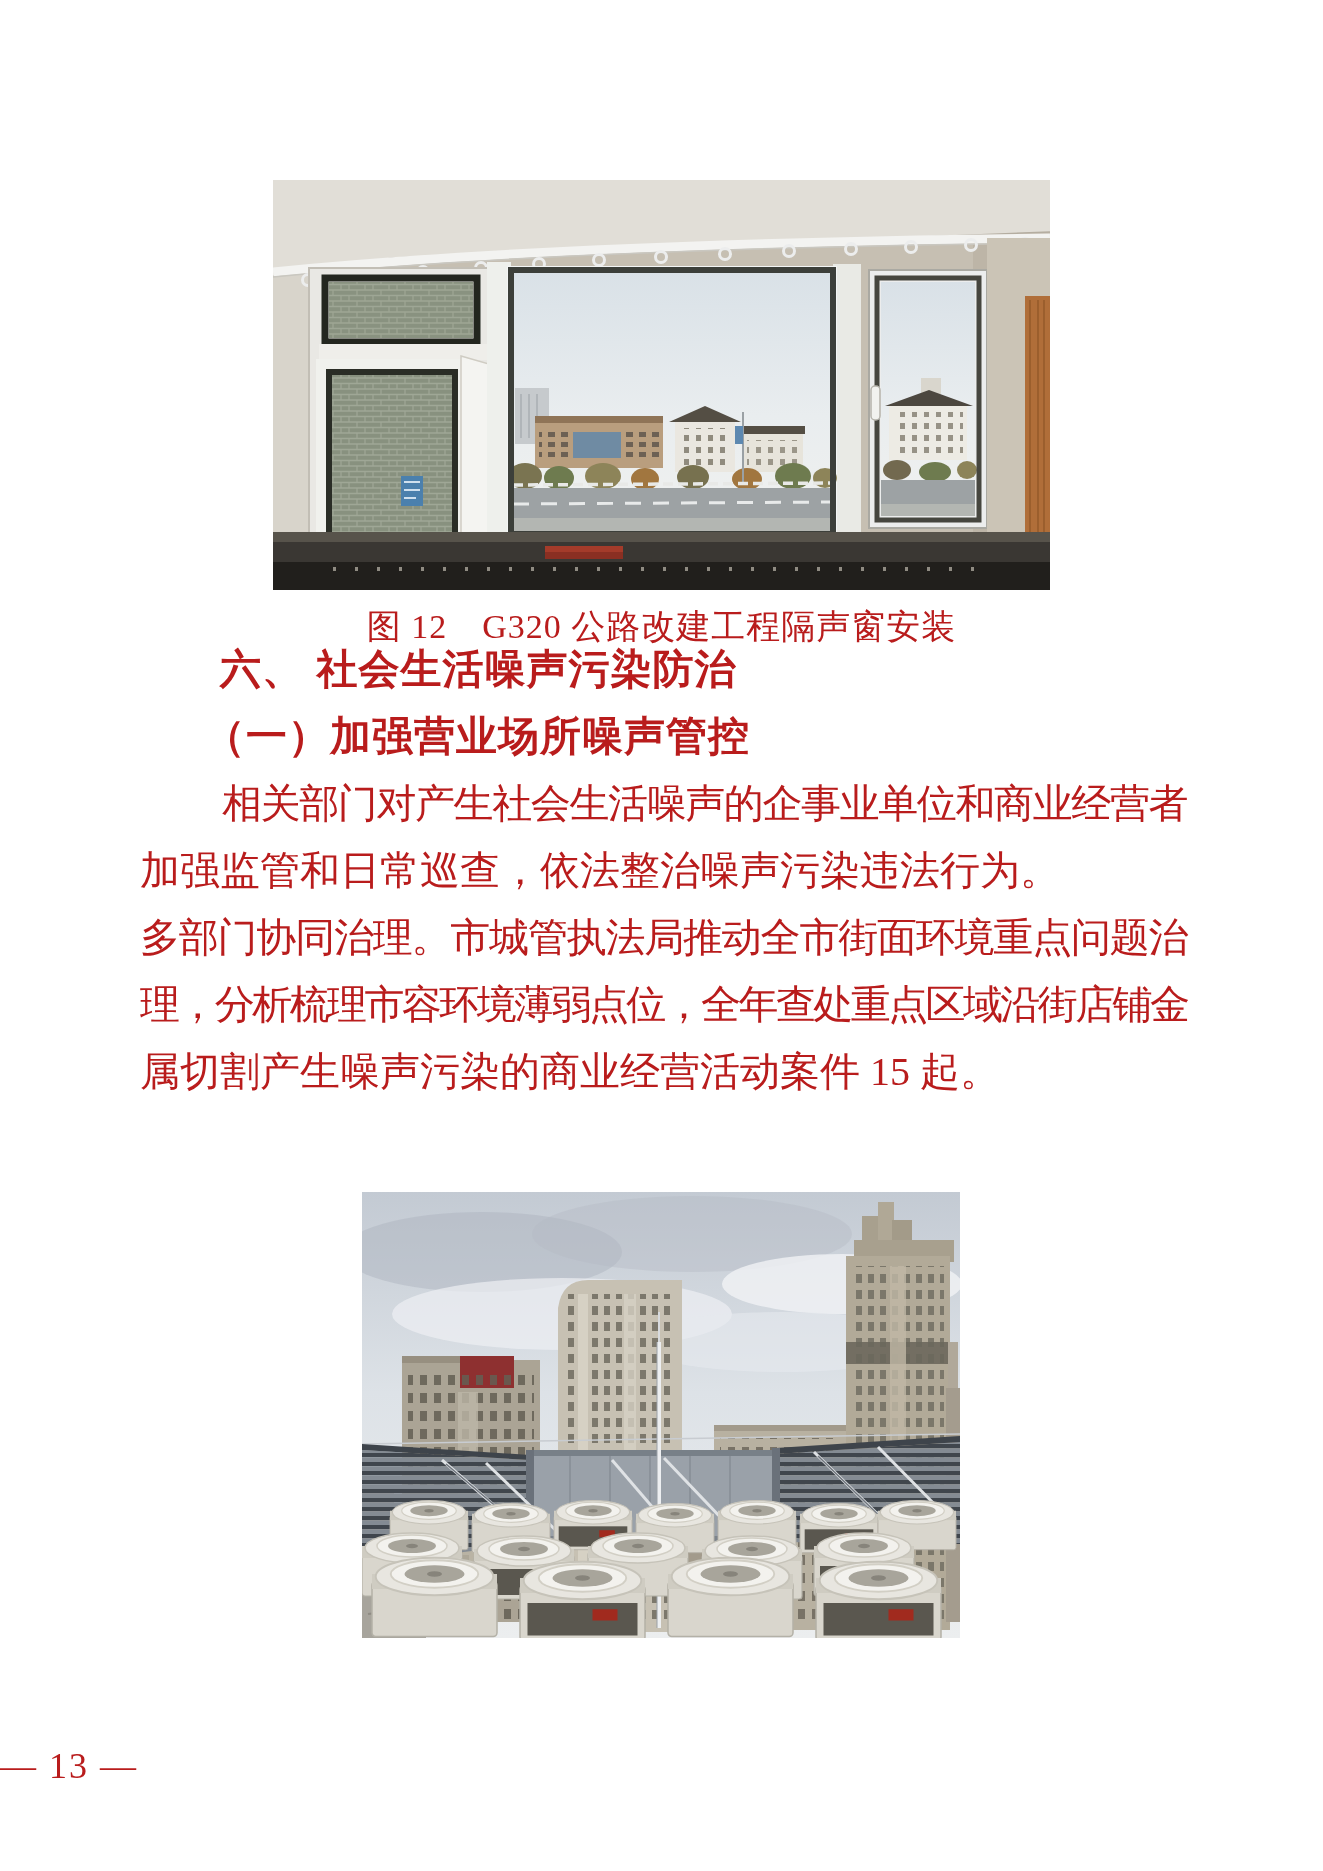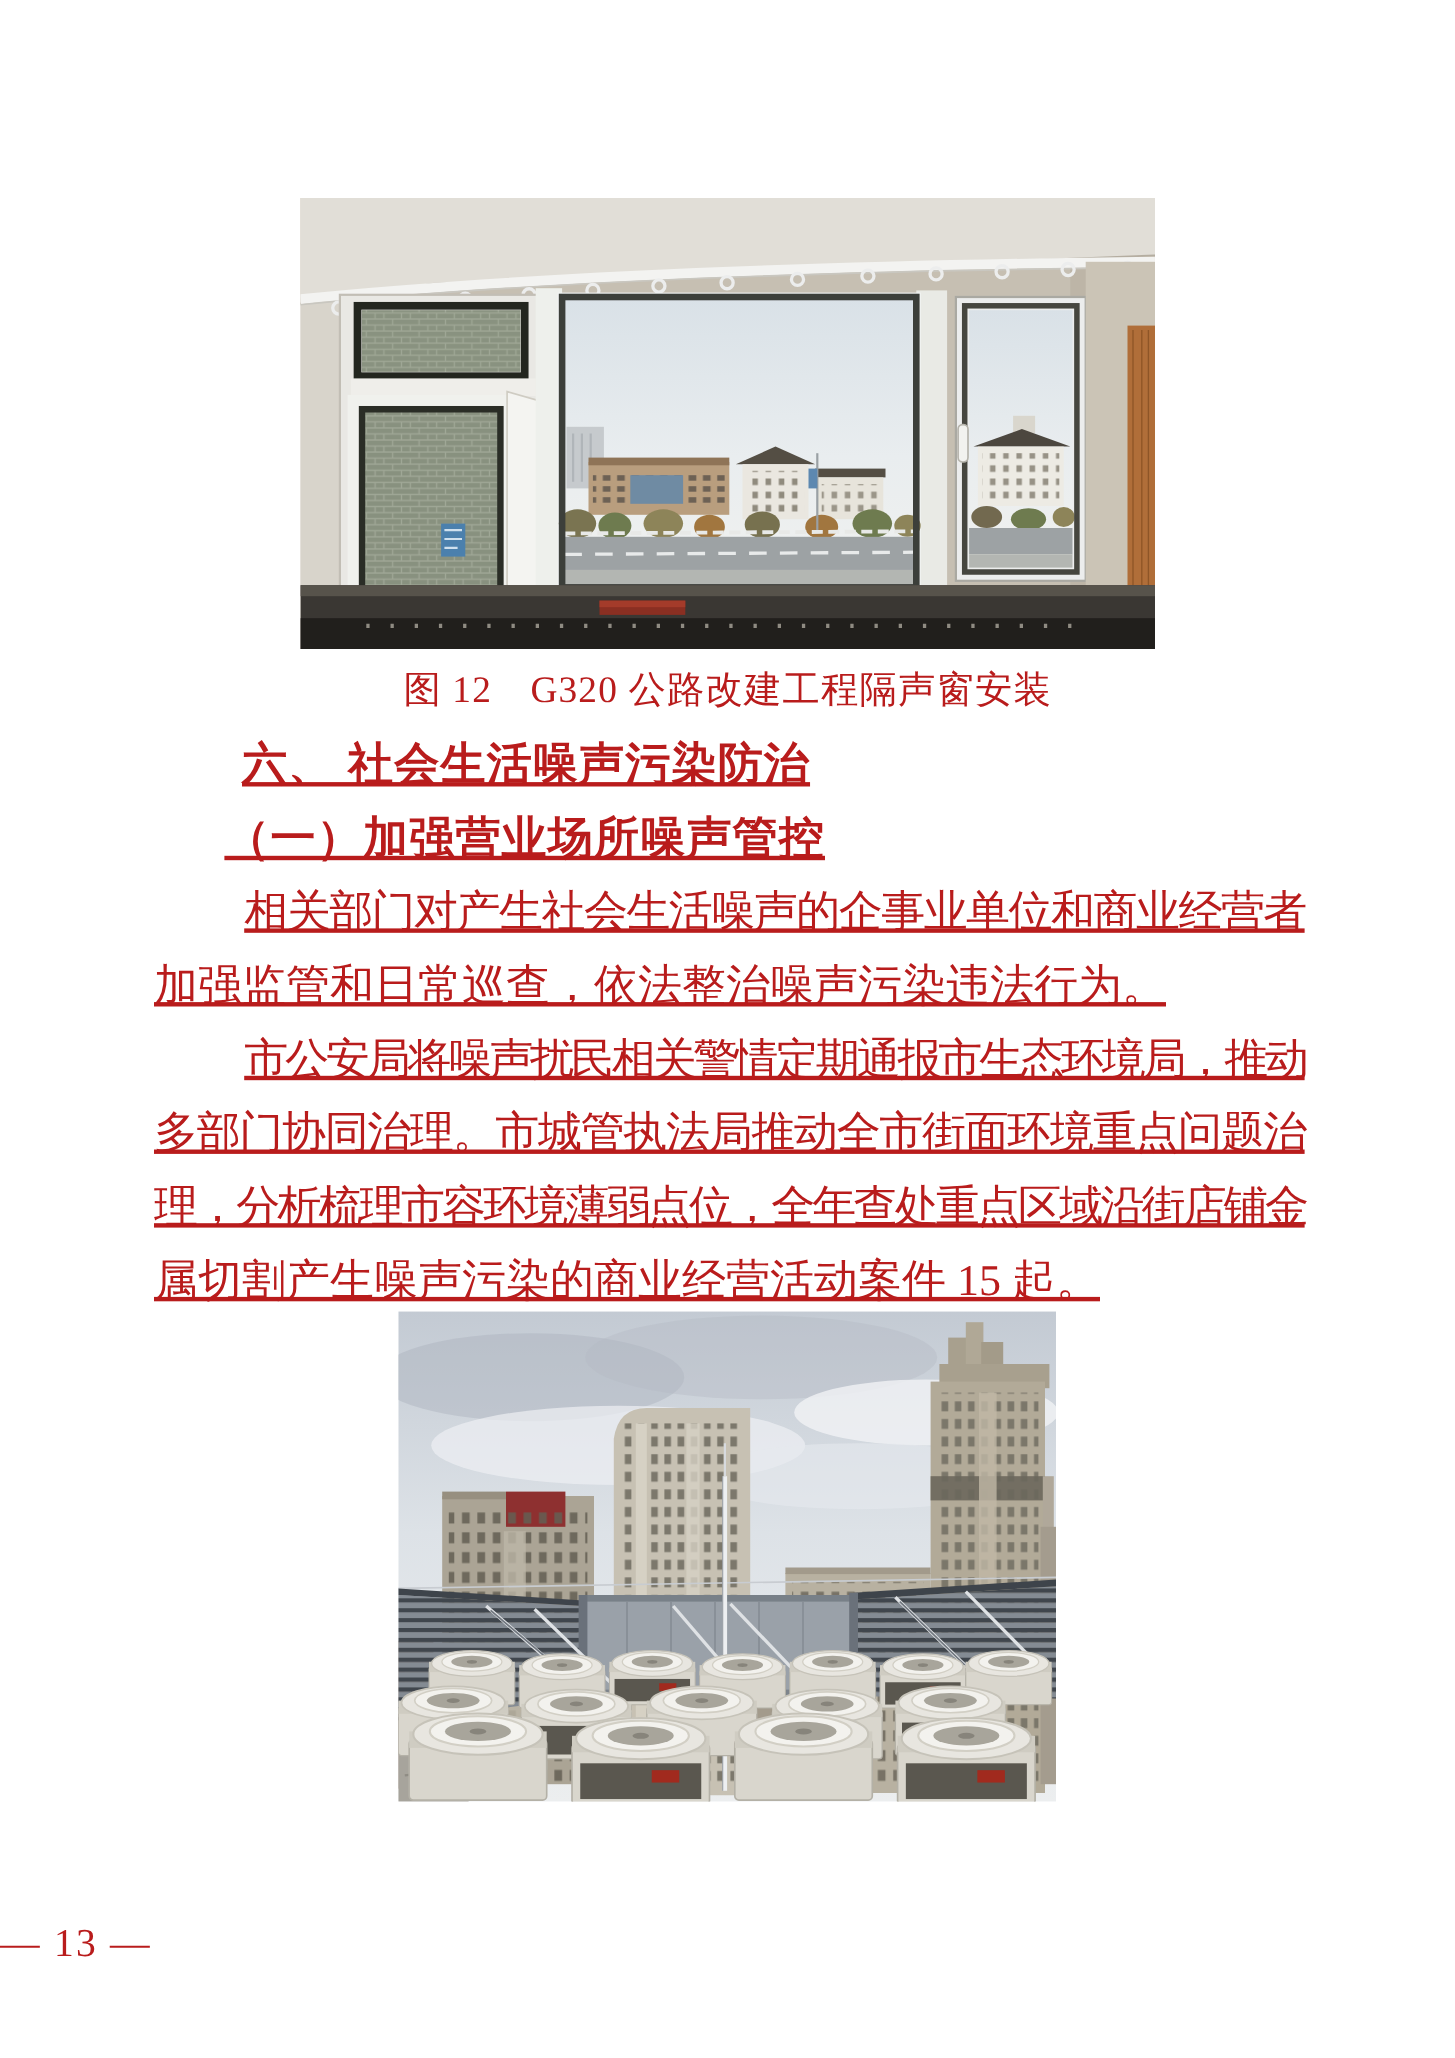--- a/index.html
+++ b/index.html
@@ -9,21 +9,21 @@
   }
   .photo{position:absolute;overflow:hidden;}
   .photo svg{display:block;}
   #photo1{left:273px;top:180px;width:777px;height:410px;}
   #photo2{left:362px;top:1192px;width:598px;height:446px;}
 
   .caption{position:absolute;left:0;width:100%;text-align:center;font-size:34px;letter-spacing:1px;}
   #caption-fig12{top:604px;}
   #caption-fig13{top:1650px;}
 
-  .textblock{position:absolute;left:140px;top:661px;width:1046px;text-decoration:underline;}
+  .textblock{position:absolute;left:140px;top:636px;width:1046px;}
   .tline{height:67px;line-height:67px;font-size:40px;}
   .heading{font-family:"Liberation Sans","DejaVu Sans",sans-serif;font-weight:bold;font-size:41px;text-indent:80px;letter-spacing:1px;}
   .subheading{font-weight:bold;font-size:41px;text-indent:64px;letter-spacing:1px;}
   .body-line{text-align:justify;text-align-last:justify;}
   .indent{text-indent:82px;}
   .lastline{text-align-last:left;}
   .ls25{letter-spacing:-2.5px;}
   .ls4{letter-spacing:-4px;}
 
   .pagenum{position:absolute;top:1745px;left:0;width:100%;text-align:left;font-size:36px;letter-spacing:2px;}
@@ -181,21 +181,20 @@
     </svg>
   </div>
 
   <div class="caption" id="caption-fig12">图 12　G320 公路改建工程隔声窗安装</div>
 
   <div class="textblock">
     <div class="tline heading">六、 社会生活噪声污染防治</div>
     <div class="tline subheading">（一）加强营业场所噪声管控</div>
     <div class="tline body-line indent ls25">相关部门对产生社会生活噪声的企事业单位和商业经营者</div>
     <div class="tline body-line lastline">加强监管和日常巡查，依法整治噪声污染违法行为。</div>
-    <div class="tline body-line indent ls4">市公安局将噪声扰民相关警情定期通报市生态环境局，推动</div>
     <div class="tline body-line ls25">多部门协同治理。市城管执法局推动全市街面环境重点问题治</div>
     <div class="tline body-line ls4">理，分析梳理市容环境薄弱点位，全年查处重点区域沿街店铺金</div>
     <div class="tline body-line lastline">属切割产生噪声污染的商业经营活动案件 15 起。</div>
   </div>
 
   <div class="photo" id="photo2">
     <svg viewBox="0 0 598 446" width="598" height="446">
       <defs>
         <linearGradient id="skyg2" x1="0" y1="0" x2="0" y2="1">
           <stop offset="0" stop-color="#c3cad3"></stop>

